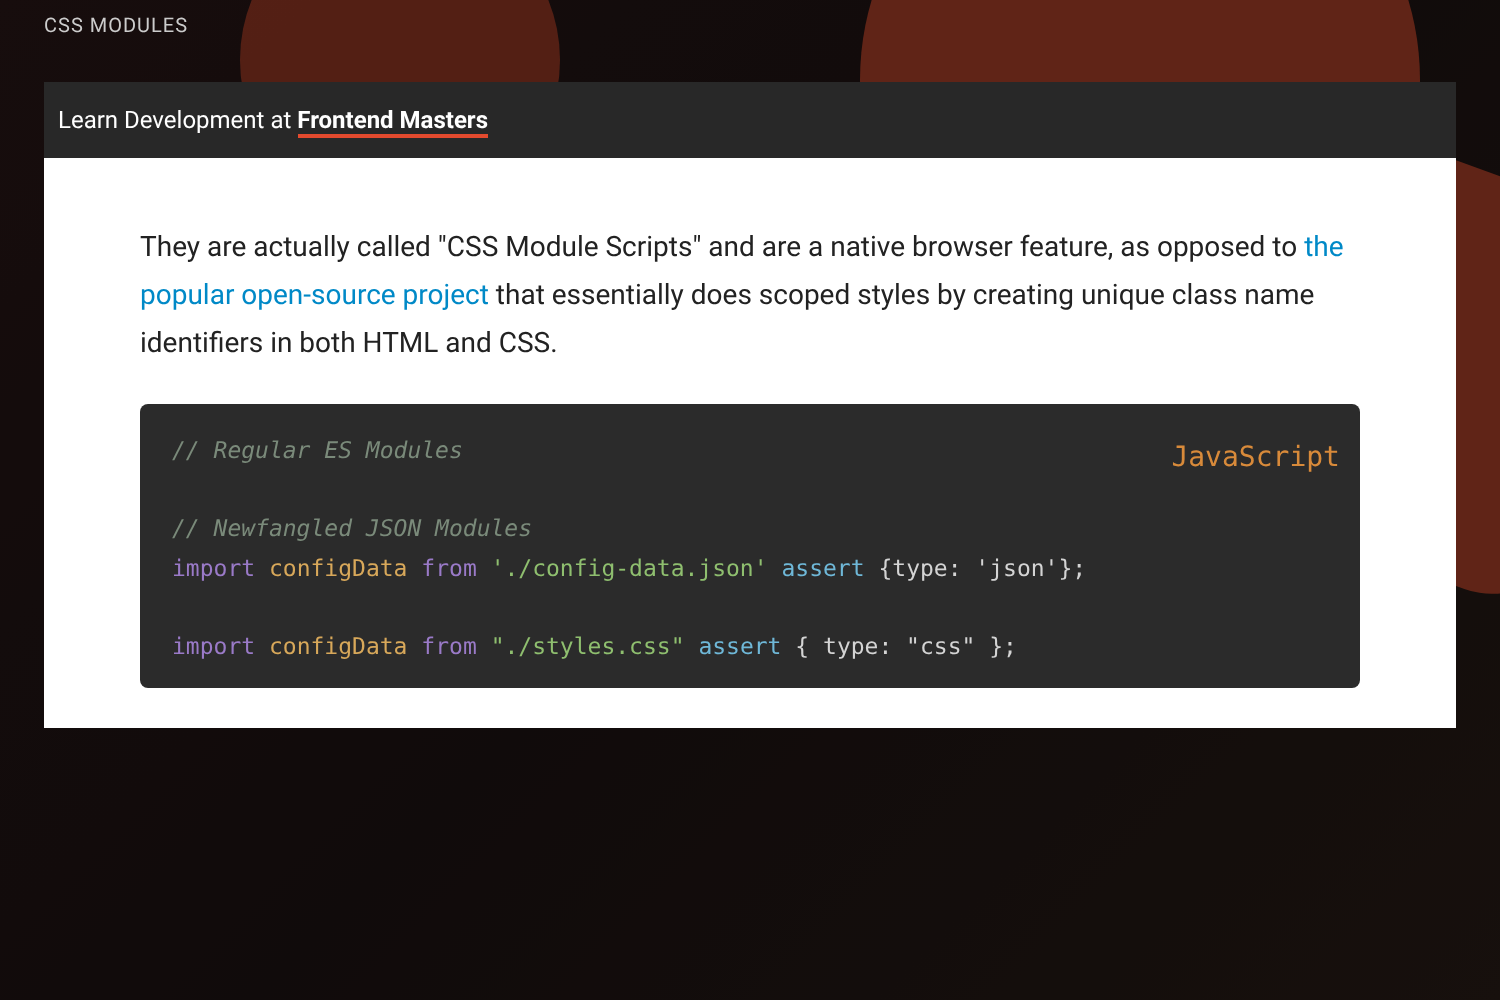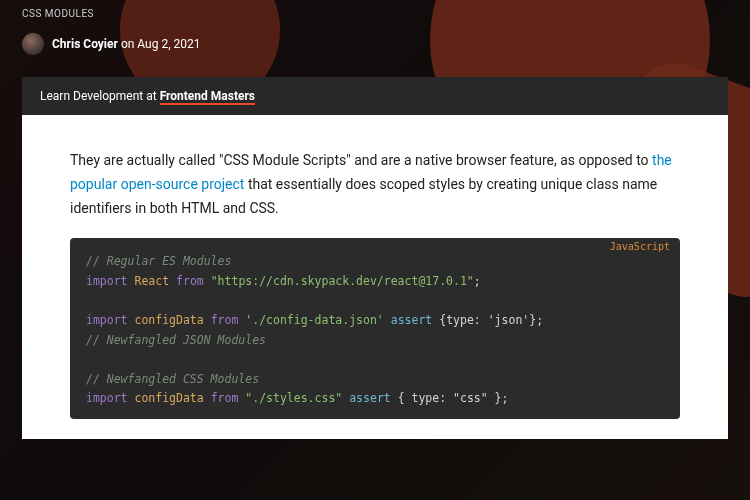--- a/index.html
+++ b/index.html
@@ -75,21 +75,21 @@
 }
 .avatar {
   width: 22px; height: 22px;
   border-radius: 50%;
   background: radial-gradient(circle at 40% 35%, #8a6a5a 0%, #4a3a3a 60%, #2a1e1e 100%);
 }
 .author { font-weight: 700; }
 .learn-bar {
   margin-top: 22px;
   background: #282828;
-  padding: 12px 18px;
+  padding: 12px 7px;
   color: #fff;
   font-size: 12px;
 }
 .learn-bar a {
   color: #fff;
   font-weight: 700;
   text-decoration: none;
   border-bottom: 2px solid #e34a2e;
 }
 .article {
@@ -108,22 +108,22 @@
   padding: 14px 16px 10px;
   font-family: "SFMono-Regular", Consolas, monospace;
   font-size: 11.5px;
   line-height: 1.7;
   position: relative;
   color: #d4d4d4;
   margin-top: 8px;
 }
 .code-lang {
   position: absolute;
-  top: 0; right: 10px;
-  font-size: 10px;
+  top: 16px; right: 10px;
+  font-size: 14px;
   color: #d88a3a;
 }
 .c-comment { color: #7a8a7a; font-style: italic; }
 .c-kw { color: #9a7ac8; }
 .c-var { color: #d8a85a; }
 .c-str { color: #8fbf6f; }
 .c-asrt { color: #6fb8d8; }
 .code-line { white-space: pre; }
 </style>
 </head>
@@ -131,41 +131,33 @@
 
 <div class="bg">
   <div class="bg-shape3"></div>
   <div class="bg-shape1"></div>
   <div class="bg-shape2"></div>
   <div class="overlay"></div>
 </div>
 
 <div class="content">
   <div class="category">CSS MODULES</div>
-  <div class="byline">
-    <div class="avatar"></div>
-    <div>
-      <span class="author">Chris Coyier</span><span> on </span><span>Aug 2, 2021</span>
-    </div>
-  </div>
 
   <div class="learn-bar">
     <span>Learn Development at </span><a href="#">Frontend Masters</a>
   </div>
 
   <div class="article">
     <p>
       <span>They are actually called "CSS Module Scripts" and are a native browser feature, as opposed to </span><a href="#">the popular open-source project</a><span> that essentially does scoped styles by creating unique class name identifiers in both HTML and CSS.</span>
     </p>
 
     <div class="code-block">
       <div class="code-lang">JavaScript</div>
       <div class="code-line"><span class="c-comment">// Regular ES Modules</span></div>
-      <div class="code-line"><span class="c-kw">import</span> <span class="c-var">React</span> <span class="c-kw">from</span> <span class="c-str">"https://cdn.skypack.dev/react@17.0.1"</span><span>;</span></div>
       <div class="code-line">&nbsp;</div>
+      <div class="code-line"><span class="c-comment">// Newfangled JSON Modules</span></div>
       <div class="code-line"><span class="c-kw">import</span> <span class="c-var">configData</span> <span class="c-kw">from</span> <span class="c-str">'./config-data.json'</span> <span class="c-asrt">assert</span> <span>{type: 'json'}</span><span>;</span></div>
-      <div class="code-line"><span class="c-comment">// Newfangled JSON Modules</span></div>
       <div class="code-line">&nbsp;</div>
-      <div class="code-line"><span class="c-comment">// Newfangled CSS Modules</span></div>
       <div class="code-line"><span class="c-kw">import</span> <span class="c-var">configData</span> <span class="c-kw">from</span> <span class="c-str">"./styles.css"</span> <span class="c-asrt">assert</span> <span>{ type: "css" }</span><span>;</span></div>
     </div>
   </div>
 </div>
 
 </body></html>

